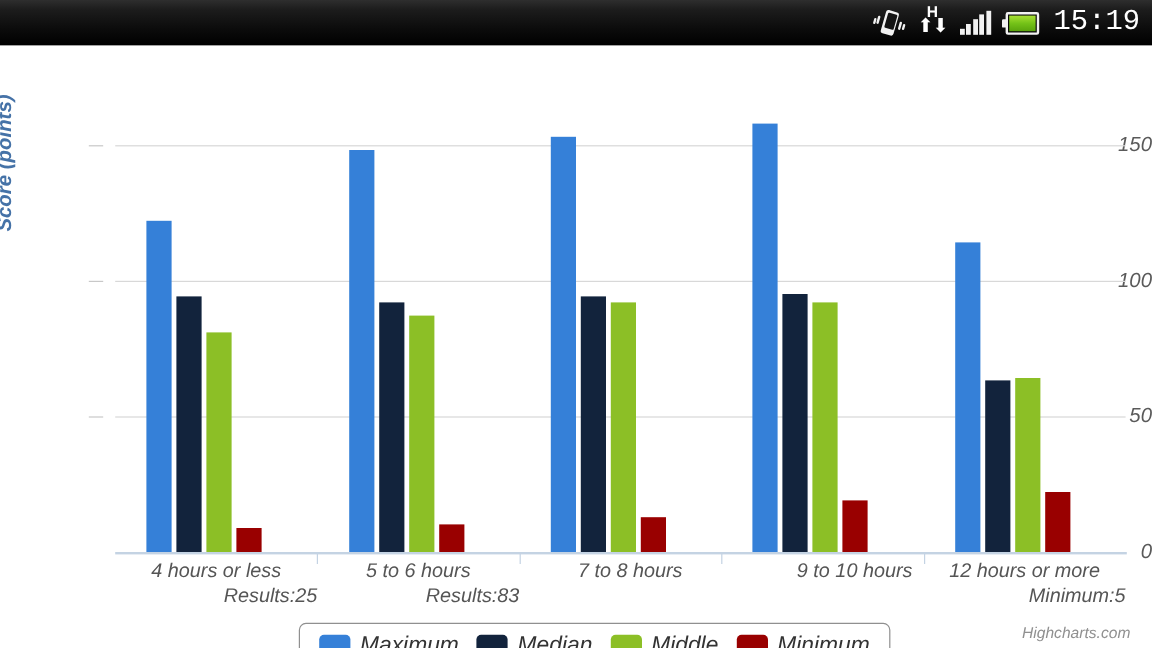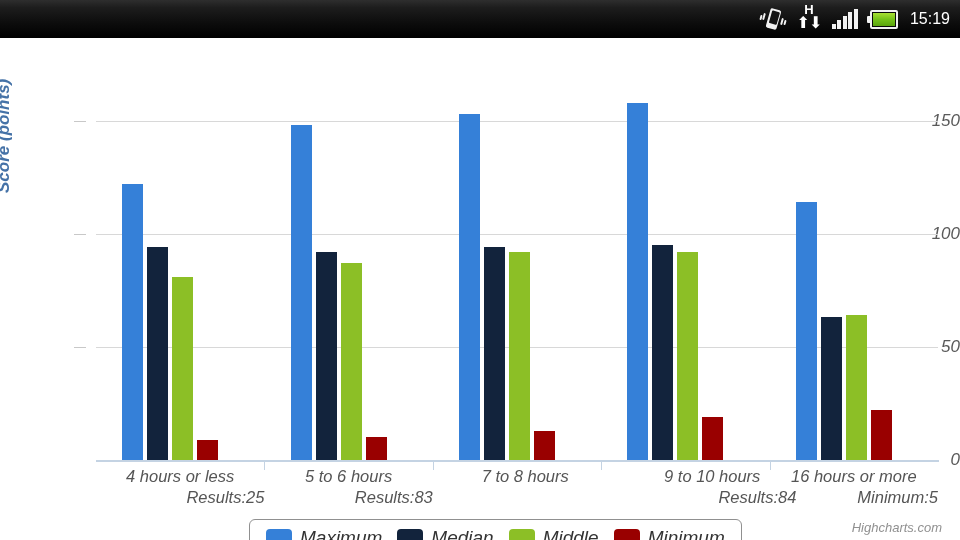--- a/index.html
+++ b/index.html
@@ -67,22 +67,22 @@
   .bat-icon .cap {
     position: absolute; left: 0px; top: 6px;
     width: 4px; height: 7px; background: #f2f2f2; border-radius: 1px 0 0 1px;
   }
   .bat-icon .fill {
     position: absolute; left: 6px; top: 3px;
     width: 22px; height: 13px;
     background: linear-gradient(to bottom, #a8e033 0%, #74c218 50%, #5aa40d 100%);
   }
   #clock {
-    color: #ffffff; font-size: 16px; line-height: 24px;
-    font-family: Liberation Sans, sans-serif; letter-spacing: 0px;
+    color: #ffffff; font-size: 24px; line-height: 24px;
+    font-family: Liberation Mono, monospace; letter-spacing: 0px;
     margin-left: 3px; padding-bottom: 1px;
   }
 
   
   #chart {
     position: absolute; left: 0; top: 38px;
     width: 960px; height: 502px; background: #ffffff;
   }
 
   
@@ -253,22 +253,22 @@
   <div id="xticks">
       <div class="xtick" style="left: 264.4px;"></div>
       <div class="xtick" style="left: 432.8px;"></div>
       <div class="xtick" style="left: 601.2px;"></div>
       <div class="xtick" style="left: 769.6px;"></div>
     </div>
   <div id="xlabels">
       <div class="xcat" style="left: 96px; width: 168.4px;"><span>4 hours or less</span><span class="l2">Results:25</span></div>
       <div class="xcat" style="left: 264.4px; width: 168.4px;"><span>5 to 6 hours</span><span class="l2">Results:83</span></div>
       <div class="xcat" style="left: 441px; width: 168.4px;"><span>7 to 8 hours</span></div>
-      <div class="xcat" style="left: 628px; width: 168.4px;"><span>9 to 10 hours</span><span class="l2">Results:84</span></div>
-      <div class="xcat" style="left: 769.6px; width: 168.4px;"><span>16 hours or more</span><span class="l2">Minimum:5</span></div>
+      <div class="xcat" style="left: 628px; width: 168.4px;"><span>9 to 10 hours</span></div>
+      <div class="xcat" style="left: 769.6px; width: 168.4px;"><span>12 hours or more</span><span class="l2">Minimum:5</span></div>
     </div>
 
   <div id="legend">
       <div class="legend-item">
         <span class="legend-swatch" style="background: rgb(53, 128, 216);"></span>
         <span class="legend-label">Maximum</span>
       </div>
       <div class="legend-item">
         <span class="legend-swatch" style="background: rgb(18, 35, 60);"></span>
         <span class="legend-label">Median</span>

